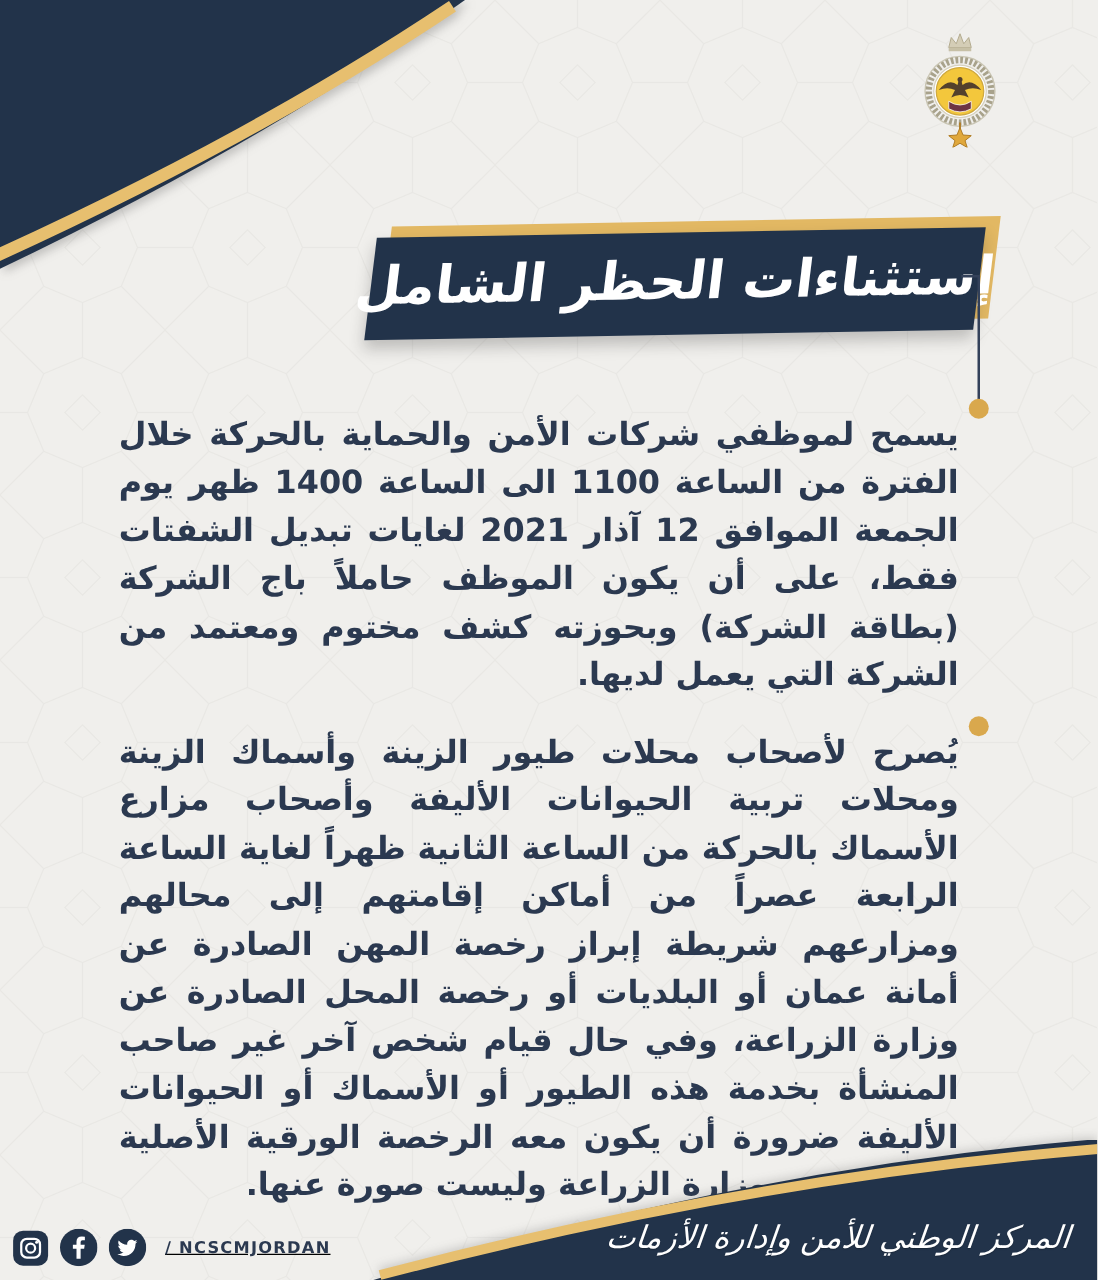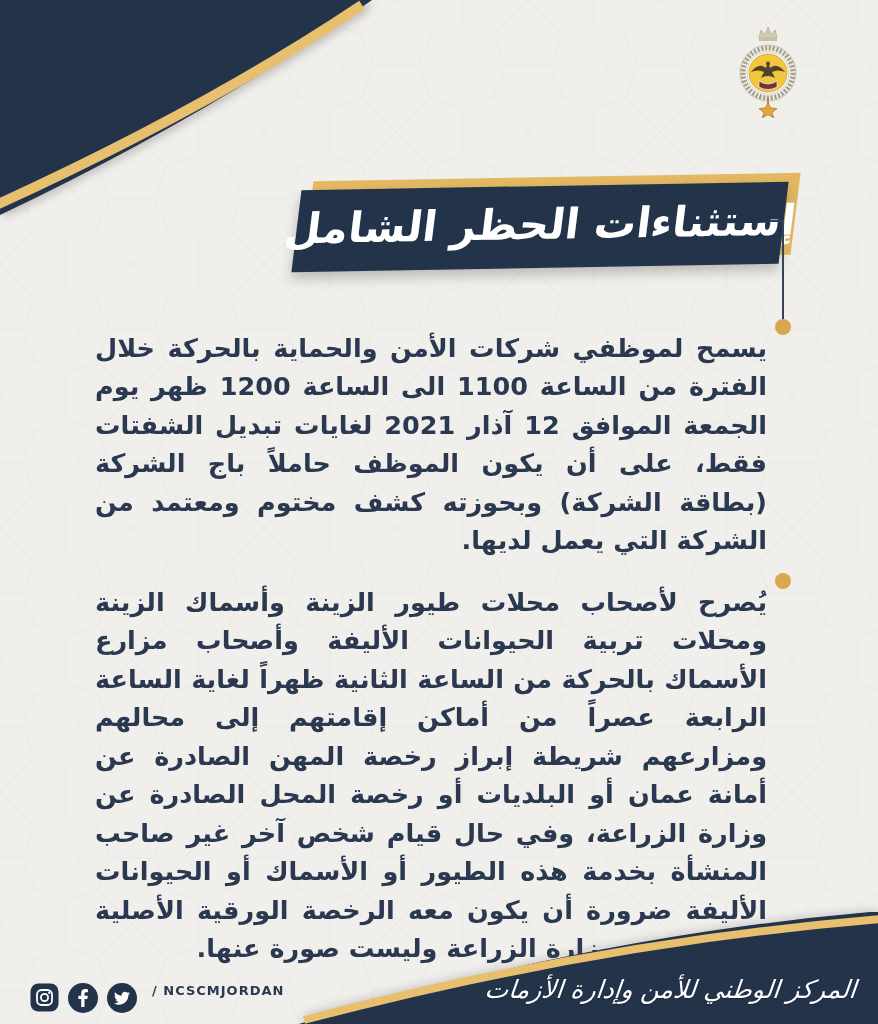--- a/index.html
+++ b/index.html
@@ -41,21 +41,21 @@
   .para-1{top:303px;}
   .para-2{top:557px;}
 
   
   .footer-svg{position:absolute;left:0;bottom:0;filter:drop-shadow(0 -2px 4px rgba(70,70,70,.22));}
   .brand-callig{position:absolute;right:22px;bottom:20px;color:#ffffff;direction:rtl;
       font-size:25px;font-style:italic;transform:skewX(-6deg);white-space:nowrap;
       text-shadow:0 1px 1px rgba(0,0,0,.25);}
 
   
-  .social-row{position:absolute;left:30px;top:983px;display:flex;gap:9px;}
+  .social-row{position:absolute;left:10px;top:983px;display:flex;align-items:center;gap:9px;text-decoration:underline;}
   .social-handle{color:#2b3950;font-size:13px;font-weight:bold;letter-spacing:1px;margin-left:6px;}
 </style>
 </head>
 <body>
 
 <div class="canvas">
 
   <svg class="bg-pattern" width="878" height="1024">
     <defs>
       <pattern id="geo" width="132" height="132" patternUnits="userSpaceOnUse">
@@ -104,21 +104,21 @@
   <div class="title-wrap">
     <div class="title-gold"></div>
     <div class="title-navy">
       <span>إستثناءات الحظر الشامل</span>
     </div>
   </div>
   <div class="conn-h"></div>
   <div class="conn-v"></div>
 
   <div class="bullet-dot dot-1"></div>
-  <p class="para para-1">يسمح لموظفي شركات الأمن والحماية بالحركة خلال الفترة من الساعة 1100 الى الساعة 1200 ظهر يوم الجمعة الموافق 12 آذار 2021 لغايات تبديل الشفتات فقط، على أن يكون الموظف حاملاً باج الشركة (بطاقة الشركة) وبحوزته كشف مختوم ومعتمد من الشركة التي يعمل لديها.</p>
+  <p class="para para-1">يسمح لموظفي شركات الأمن والحماية بالحركة خلال الفترة من الساعة 1100 الى الساعة 1400 ظهر يوم الجمعة الموافق 12 آذار 2021 لغايات تبديل الشفتات فقط، على أن يكون الموظف حاملاً باج الشركة (بطاقة الشركة) وبحوزته كشف مختوم ومعتمد من الشركة التي يعمل لديها.</p>
 
   <div class="bullet-dot dot-2"></div>
   <p class="para para-2">يُصرح لأصحاب محلات طيور الزينة وأسماك الزينة ومحلات تربية الحيوانات الأليفة وأصحاب مزارع الأسماك بالحركة من الساعة الثانية ظهراً لغاية الساعة الرابعة عصراً من أماكن إقامتهم إلى محالهم ومزارعهم شريطة إبراز رخصة المهن الصادرة عن أمانة عمان أو البلديات أو رخصة المحل الصادرة عن وزارة الزراعة، وفي حال قيام شخص آخر غير صاحب المنشأة بخدمة هذه الطيور أو الأسماك أو الحيوانات الأليفة ضرورة أن يكون معه الرخصة الورقية الأصلية الصادرة من وزارة الزراعة وليست صورة عنها.</p>
 
   <svg class="footer-svg" width="878" height="112" viewBox="0 0 878 112">
     <path d="M292,114 Q598,22 882,-1 L882,114 Z" fill="#22334a"></path>
     <path d="M304,108 Q600,30 880,7" fill="none" stroke="#e7bf6f" stroke-width="8"></path>
   </svg>
   <div class="brand-callig">المركز الوطني للأمن وإدارة الأزمات</div>
 

